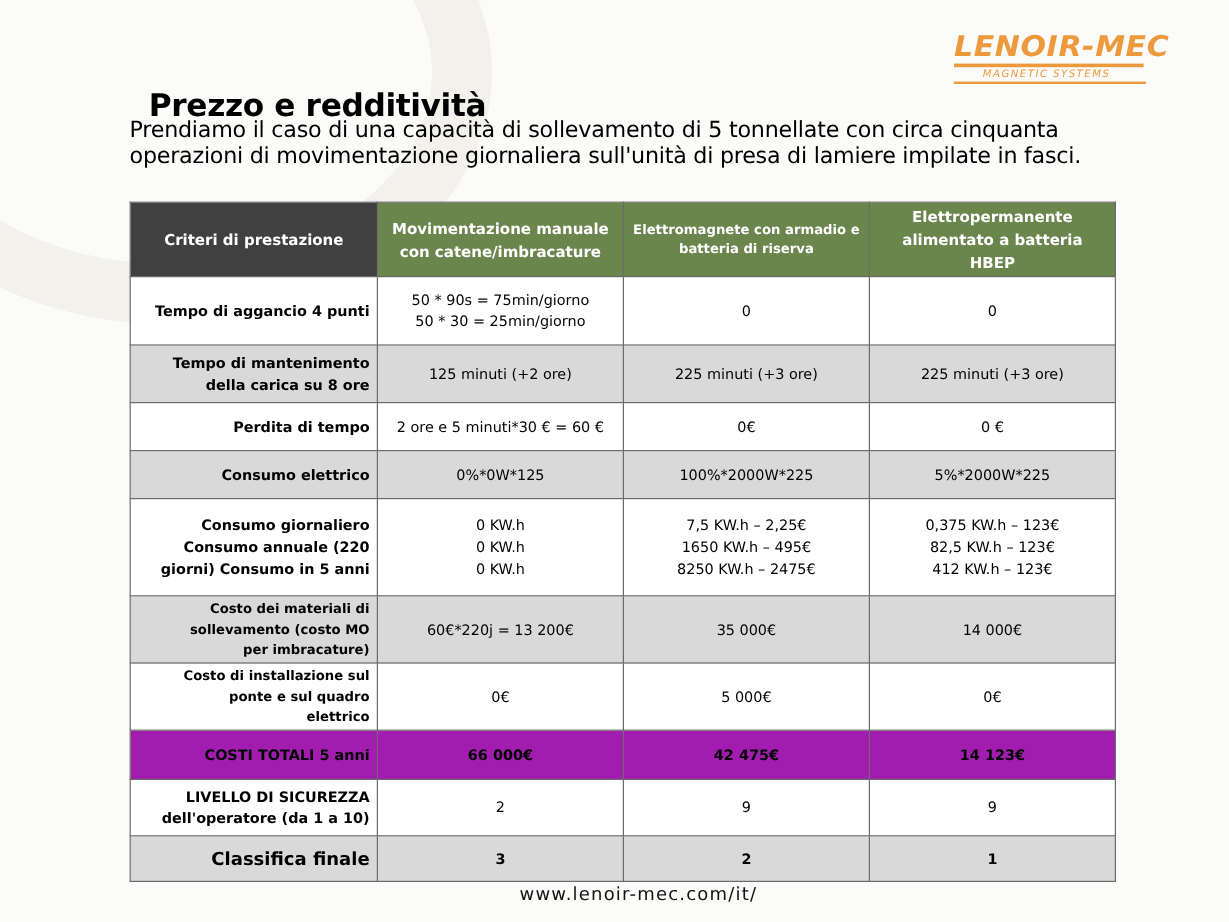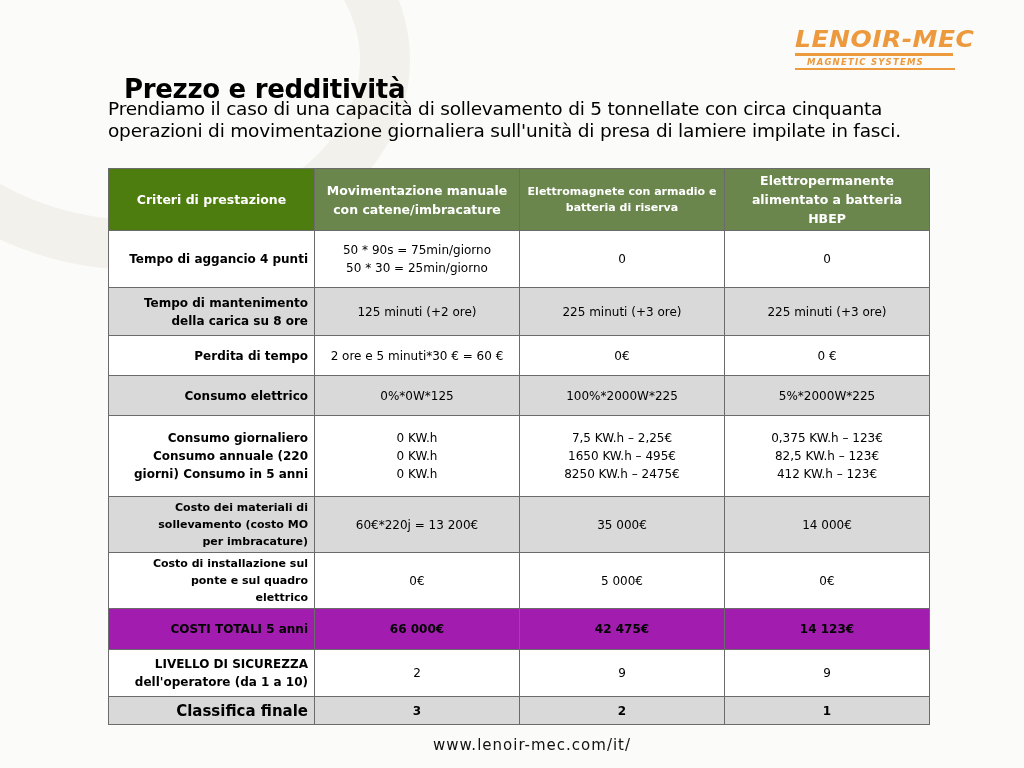--- a/index.html
+++ b/index.html
@@ -16,41 +16,41 @@
     background: transparent;
   }
   .logo { position: absolute; left: 795px; top: 26px; width: 165px; height: 42px; }
   .logo-main {
     font-family: "DejaVu Sans", sans-serif; font-weight: bold; font-style: italic;
     color: #ec9a3d; font-size: 25px; letter-spacing: 0.5px; line-height: 26px;
     transform: scaleY(0.95); white-space: nowrap;
   }
   .logo-bar { height: 3px; background: #ec9a3d; margin-top: 1px; width: 158px; }
   .logo-sub {
-    font-family: "DejaVu Sans", sans-serif; font-weight: bold; font-style: italic;
-    color: #ec9a3d; font-size: 8.5px; letter-spacing: 1.2px; margin-left: 12px; margin-top: 1px;
+    font-family: "DejaVu Sans", sans-serif; font-weight: normal; font-style: italic;
+    color: #ec9a3d; font-size: 8.5px; letter-spacing: 1.2px; margin-left: 24px; margin-top: 1px;
     white-space: nowrap;
   }
   .logo-bar2 { height: 2px; background: #ec9a3d; width: 160px; margin-top: 1px; }
   h1 {
     position: absolute; left: 108px; top: 58px; margin: 16px;
     font-size: 26px; font-weight: bold; letter-spacing: -0.3px;
   }
   .subtitle {
     position: absolute; left: 108px; top: 98px; width: 800px; margin: 0;
     font-size: 18.5px; line-height: 22px; letter-spacing: -0.2px;
   }
   table {
     position: absolute; left: 108px; top: 168px;
     border-collapse: collapse; table-layout: fixed; width: 821px;
     font-family: "DejaVu Sans", sans-serif; font-size: 12px;
   }
   td, th { border: 1px solid #6b6b6b; padding: 2px 6px; text-align: center; vertical-align: middle; }
   th { color: #fff; font-weight: bold; font-size: 12.5px; line-height: 19px; }
-  th.first { background: #4d7c0f; }
+  th.first { background: #404040; }
   th.green { background: #6a864c; }
   th.small { font-size: 11px; line-height: 16px; }
   td.crit { text-align: right; font-weight: bold; font-size: 12px; line-height: 18px; }
   td.crit.small { font-size: 11px; line-height: 17px; padding-left: 32px; }
   td.crit.large { font-size: 15px; }
   tr.white td { background: #ffffff; }
   tr.grey td { background: #d9d9d9; }
   tr.orange td { background: #a21caf; }
   td.val { font-size: 12px; line-height: 18px; white-space: pre-line; }
   td.val.bold { font-weight: bold; }
@@ -144,21 +144,21 @@
       <td class="val bold">66 000€</td>
       <td class="val bold">42 475€</td>
       <td class="val bold">14 123€</td>
     </tr>
     <tr class="white" style="height:47px">
       <td class="crit">LIVELLO DI SICUREZZA dell'operatore (da 1 a 10)</td>
       <td class="val">2</td>
       <td class="val">9</td>
       <td class="val">9</td>
     </tr>
-    <tr class="grey" style="height:28px">
+    <tr class="grey" style="height:38px">
       <td class="crit large">Classifica finale</td>
       <td class="val bold">3</td>
       <td class="val bold">2</td>
       <td class="val bold">1</td>
     </tr>
   </tbody>
 </table>
 
 <div class="footer">www.lenoir-mec.com/it/</div>
 

